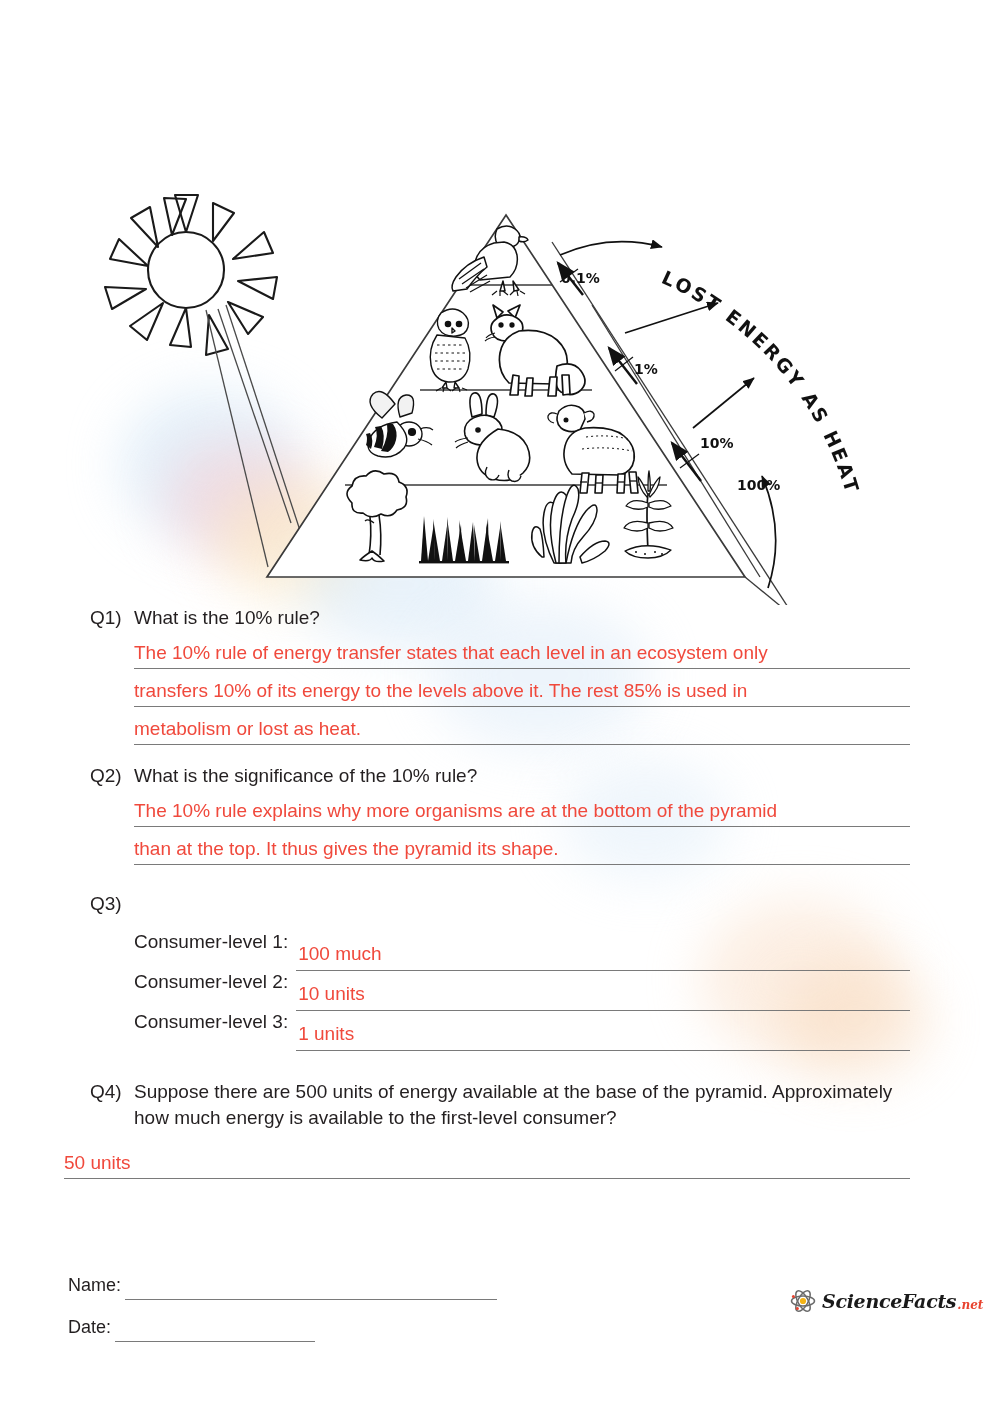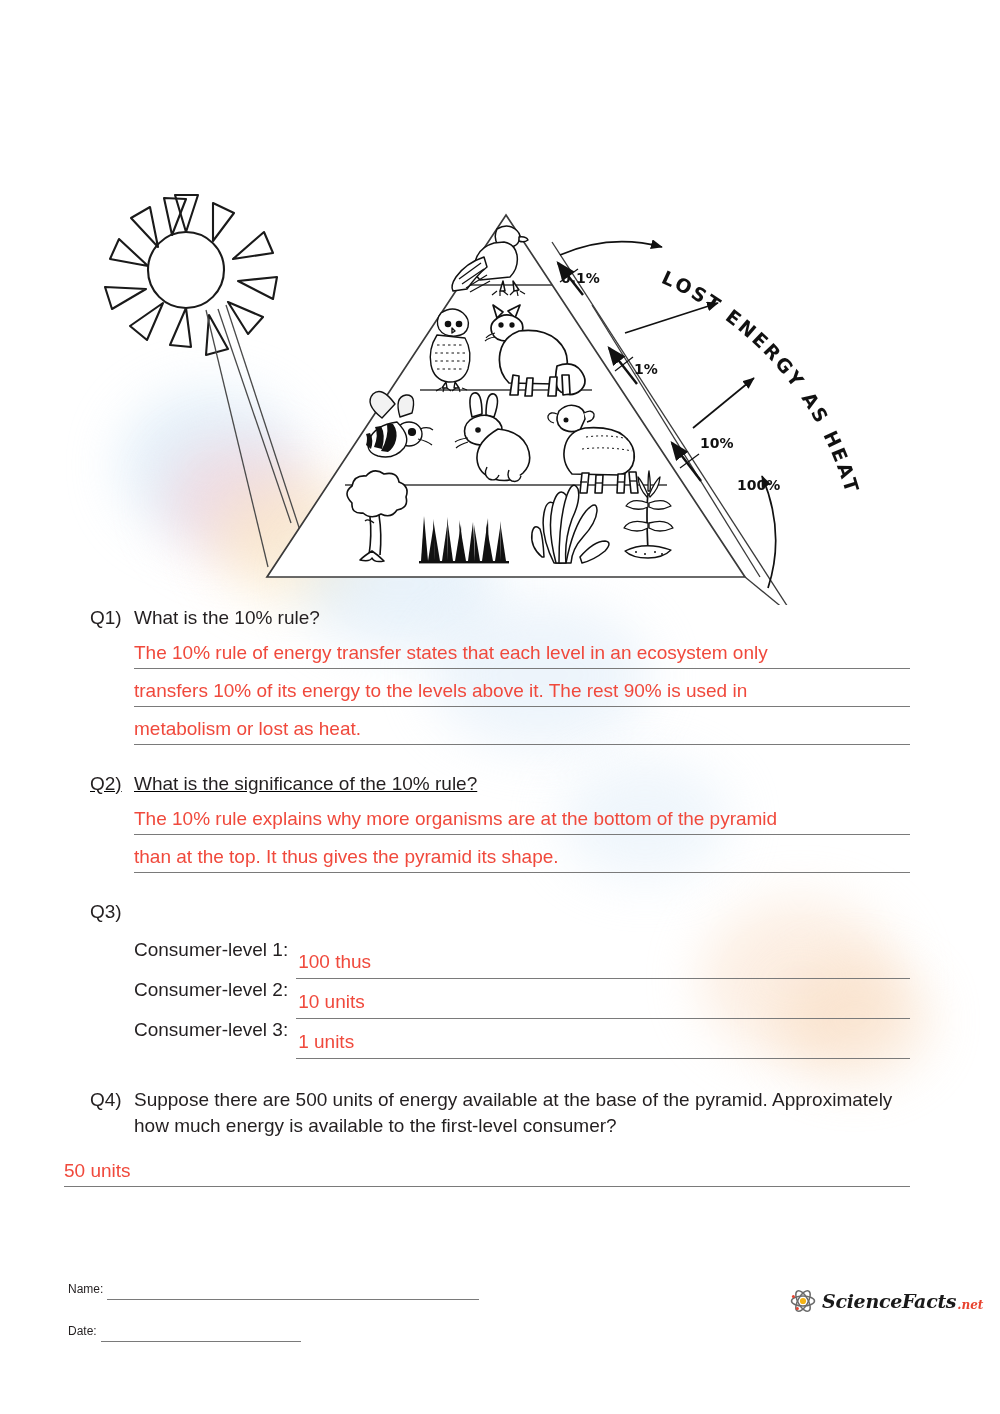--- a/index.html
+++ b/index.html
@@ -138,21 +138,21 @@
     left: 2px; bottom: 5px;
     font-size: 19px;
     color: #f0493c;
     line-height: 22px;
     white-space: nowrap;
   }
 
   
   .footer { position: absolute; left: 0; top: 1258px; width: 1000px; }
   .field-row { display: flex; align-items: flex-end; padding-left: 68px; height: 42px; }
-  .field-label { font-size: 12px; color: #231f20; padding-bottom: 4px; margin-right: 4px; }
+  .field-label { font-size: 18px; color: #231f20; padding-bottom: 4px; margin-right: 4px; }
   .field-rule { border-bottom: 1.6px solid #7a7a7a; height: 18px; }
   .rule-name { width: 372px; }
   .rule-date { width: 200px; }
 
   .logo {
     position: absolute;
     left: 790px; top: 1288px;
     display: flex;
     align-items: center;
     gap: 6px;
@@ -432,29 +432,29 @@
     <div class="qblock">
       <div class="qrow">
         <div class="qlabel">Q1)</div>
         <div class="qtext">What is the 10% rule?</div>
       </div>
       <div class="answer-lines">
         <div class="ans-line">
             <span>The 10% rule of energy transfer states that each level in an ecosystem only</span>
           </div>
         <div class="ans-line">
-            <span>transfers 10% of its energy to the levels above it. The rest 90% is used in</span>
+            <span>transfers 10% of its energy to the levels above it. The rest 85% is used in</span>
           </div>
         <div class="ans-line">
             <span>metabolism or lost as heat.</span>
           </div>
       </div>
     </div>
 
-    <div class="qblock" style="margin-top:26px;text-decoration:underline;">
+    <div class="qblock" style="margin-top:18px;">
       <div class="qrow">
         <div class="qlabel">Q2)</div>
         <div class="qtext">What is the significance of the 10% rule?</div>
       </div>
       <div class="answer-lines">
         <div class="ans-line">
             <span>The 10% rule explains why more organisms are at the bottom of the pyramid</span>
           </div>
         <div class="ans-line">
             <span>than at the top. It thus gives the pyramid its shape.</span>
@@ -463,21 +463,21 @@
     </div>
 
     <div class="qblock" style="margin-top:26px;">
       <div class="qrow">
         <div class="qlabel">Q3)</div>
       </div>
       <div style="height:14px;"></div>
       <div class="clevel-row">
         <div class="clevel-label">Consumer-level 1:</div>
         <div class="clevel-value">
-            <span>100 thus</span>
+            <span>100 much</span>
           </div>
       </div>
       <div class="clevel-row">
         <div class="clevel-label">Consumer-level 2:</div>
         <div class="clevel-value">
             <span>10 units</span>
           </div>
       </div>
       <div class="clevel-row">
         <div class="clevel-label">Consumer-level 3:</div>

